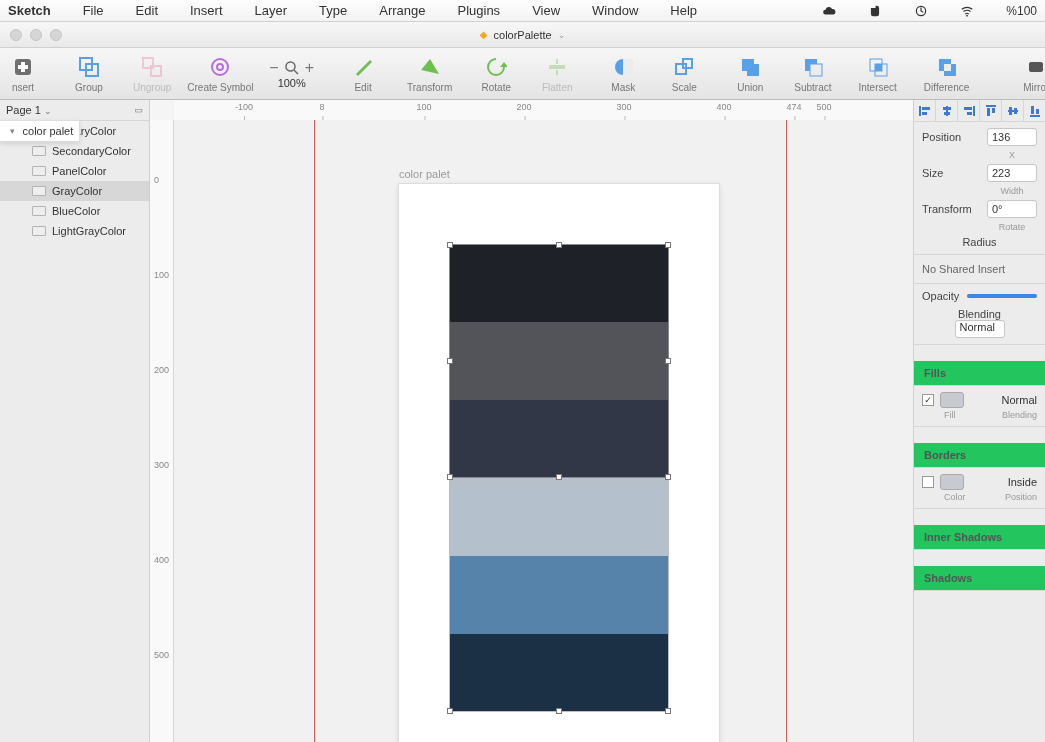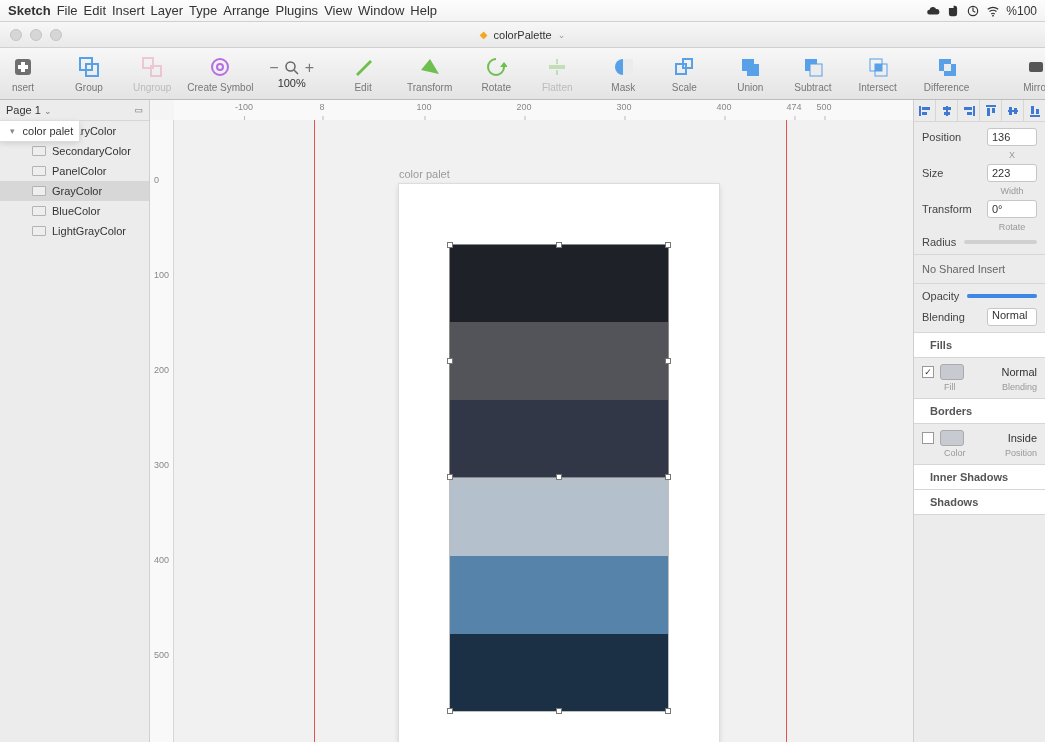--- a/index.html
+++ b/index.html
@@ -1,19 +1,19 @@
 <!DOCTYPE html>
 <html><head>
 <meta charset="utf-8">
 <style>
   * { box-sizing: border-box; margin:0; padding:0; font-family: -apple-system, "Helvetica Neue", Arial, sans-serif; font-size:11px; color:#333; }
   body { background:#ececec; width:1045px; height:742px; overflow:hidden; }
   
   .menubar { height:22px; background:linear-gradient(#fdfdfd,#f3f3f3); border-bottom:1px solid #d0d0d0; display:flex; align-items:center; padding:0 8px; justify-content:space-between;}
-  .menubar .left, .menubar .right { display:flex; align-items:center; gap:6px; }
+  .menubar .left, .menubar .right { display:flex; align-items:center; gap:32px; }
   .menubar .appname { font-weight:bold; font-size:13px;}
   .menubar .left span { font-size:13px; }
   .menubar .right span { font-size:12px; }
   .statusicon svg { width:14px; height:14px; display:block; }
   
   .titlebar { height:26px; background:linear-gradient(#f7f7f7,#e9e9e9); border-bottom:1px solid #d0d0d0; display:flex; align-items:center; position:relative;}
   .trafficlights { display:flex; gap:8px; padding-left:10px;}
   .trafficlights div{ width:12px; height:12px; border-radius:50%; background:#d6d6d6; border:1px solid #c4c4c4;}
   .doc-title { position:absolute; left:50%; transform:translateX(-50%); display:flex; align-items:center; gap:6px; font-size:12px; color:#6a6a6a;}
   .doc-title .gem{ color:#f5a623; font-size:10px;}
@@ -65,25 +65,25 @@
   .sel-box .h-ml{ left:-3px; top:50%; margin-top:-3px;} .sel-box .h-mr{ right:-3px; top:50%; margin-top:-3px;}
   .sel-box .h-bl{ left:-3px; bottom:-3px;} .sel-box .h-bm{ left:50%; bottom:-3px; margin-left:-3px;} .sel-box .h-br{ right:-3px; bottom:-3px;}
   .sel-box.inner { border:1px solid #bfbfbf;}
   
   .inspector { width:132px; background:#ececec; border-left:1px solid #cfcfcf; overflow:auto;}
   .ins-align { display:flex; height:22px; border-bottom:1px solid #d6d6d6;}
   .ins-align > div{ flex:1; display:flex; align-items:center; justify-content:center; border-right:1px solid #d6d6d6;}
   .ins-align > div:last-child{ border-right:none;}
   .ins-section { padding:6px 8px; border-bottom:1px solid #d6d6d6;}
   .ins-row { display:flex; align-items:center; justify-content:space-between; margin-bottom:6px;}
-  .ins-row:last-child{ margin-bottom:0;}
+  .ins-row:last-child{ margin-bottom:0;flex-direction:column;}
   .ins-row .lab { font-size:11px; color:#444;}
   .ins-row input[type=text]{ width:50px; height:18px; font-size:11px; padding:0 4px; border:1px solid #c6c6c6; border-radius:3px; background:#fff;}
   .sublab { font-size:9px; color:#999; text-align:center; display:block; width:50px; margin-left:auto; margin-top:-2px; margin-bottom:4px;}
-  .ins-header { font-size:11px; font-weight:600; padding:6px 16px; background:#ffffff; border-bottom:1px solid #d6d6d6; color:#555;}
+  .ins-header { font-size:11px; font-weight:600; padding:6px 10px; background:#22c55e; border-bottom:1px solid #d6d6d6; color:#555;margin-top:16px;}
   .ins-style { padding:8px; font-size:11px; color:#666; border-bottom:1px solid #d6d6d6;}
   .ins-row select, .ins-row .sel{ height:18px; font-size:11px; border:1px solid #c6c6c6; border-radius:3px; background:#fff; padding:0 4px; min-width:50px;}
   .ins-row .slider{ flex:1; height:4px; background:#d0d0d0; border-radius:2px; margin-left:8px; position:relative;}
   .ins-row .slider .track{ position:absolute; left:0; top:0; bottom:0; background:#3f87e5; border-radius:2px;}
   .fills-row { display:flex; align-items:center; gap:6px;}
   .fills-row .chk{ width:12px;height:12px;border:1px solid #999;background:#fff;display:flex;align-items:center;justify-content:center;font-size:9px;}
   .fills-row .sw{ width:24px;height:16px;border-radius:3px;border:1px solid #aaa;background:#c7cbd1;}
   .gauss{ display:flex; align-items:center; justify-content:space-between; padding:8px; font-weight:600; color:#555;}
   .gauss .dbl{ font-size:9px; letter-spacing:-2px; color:#888;}
   svg { display:block; }

